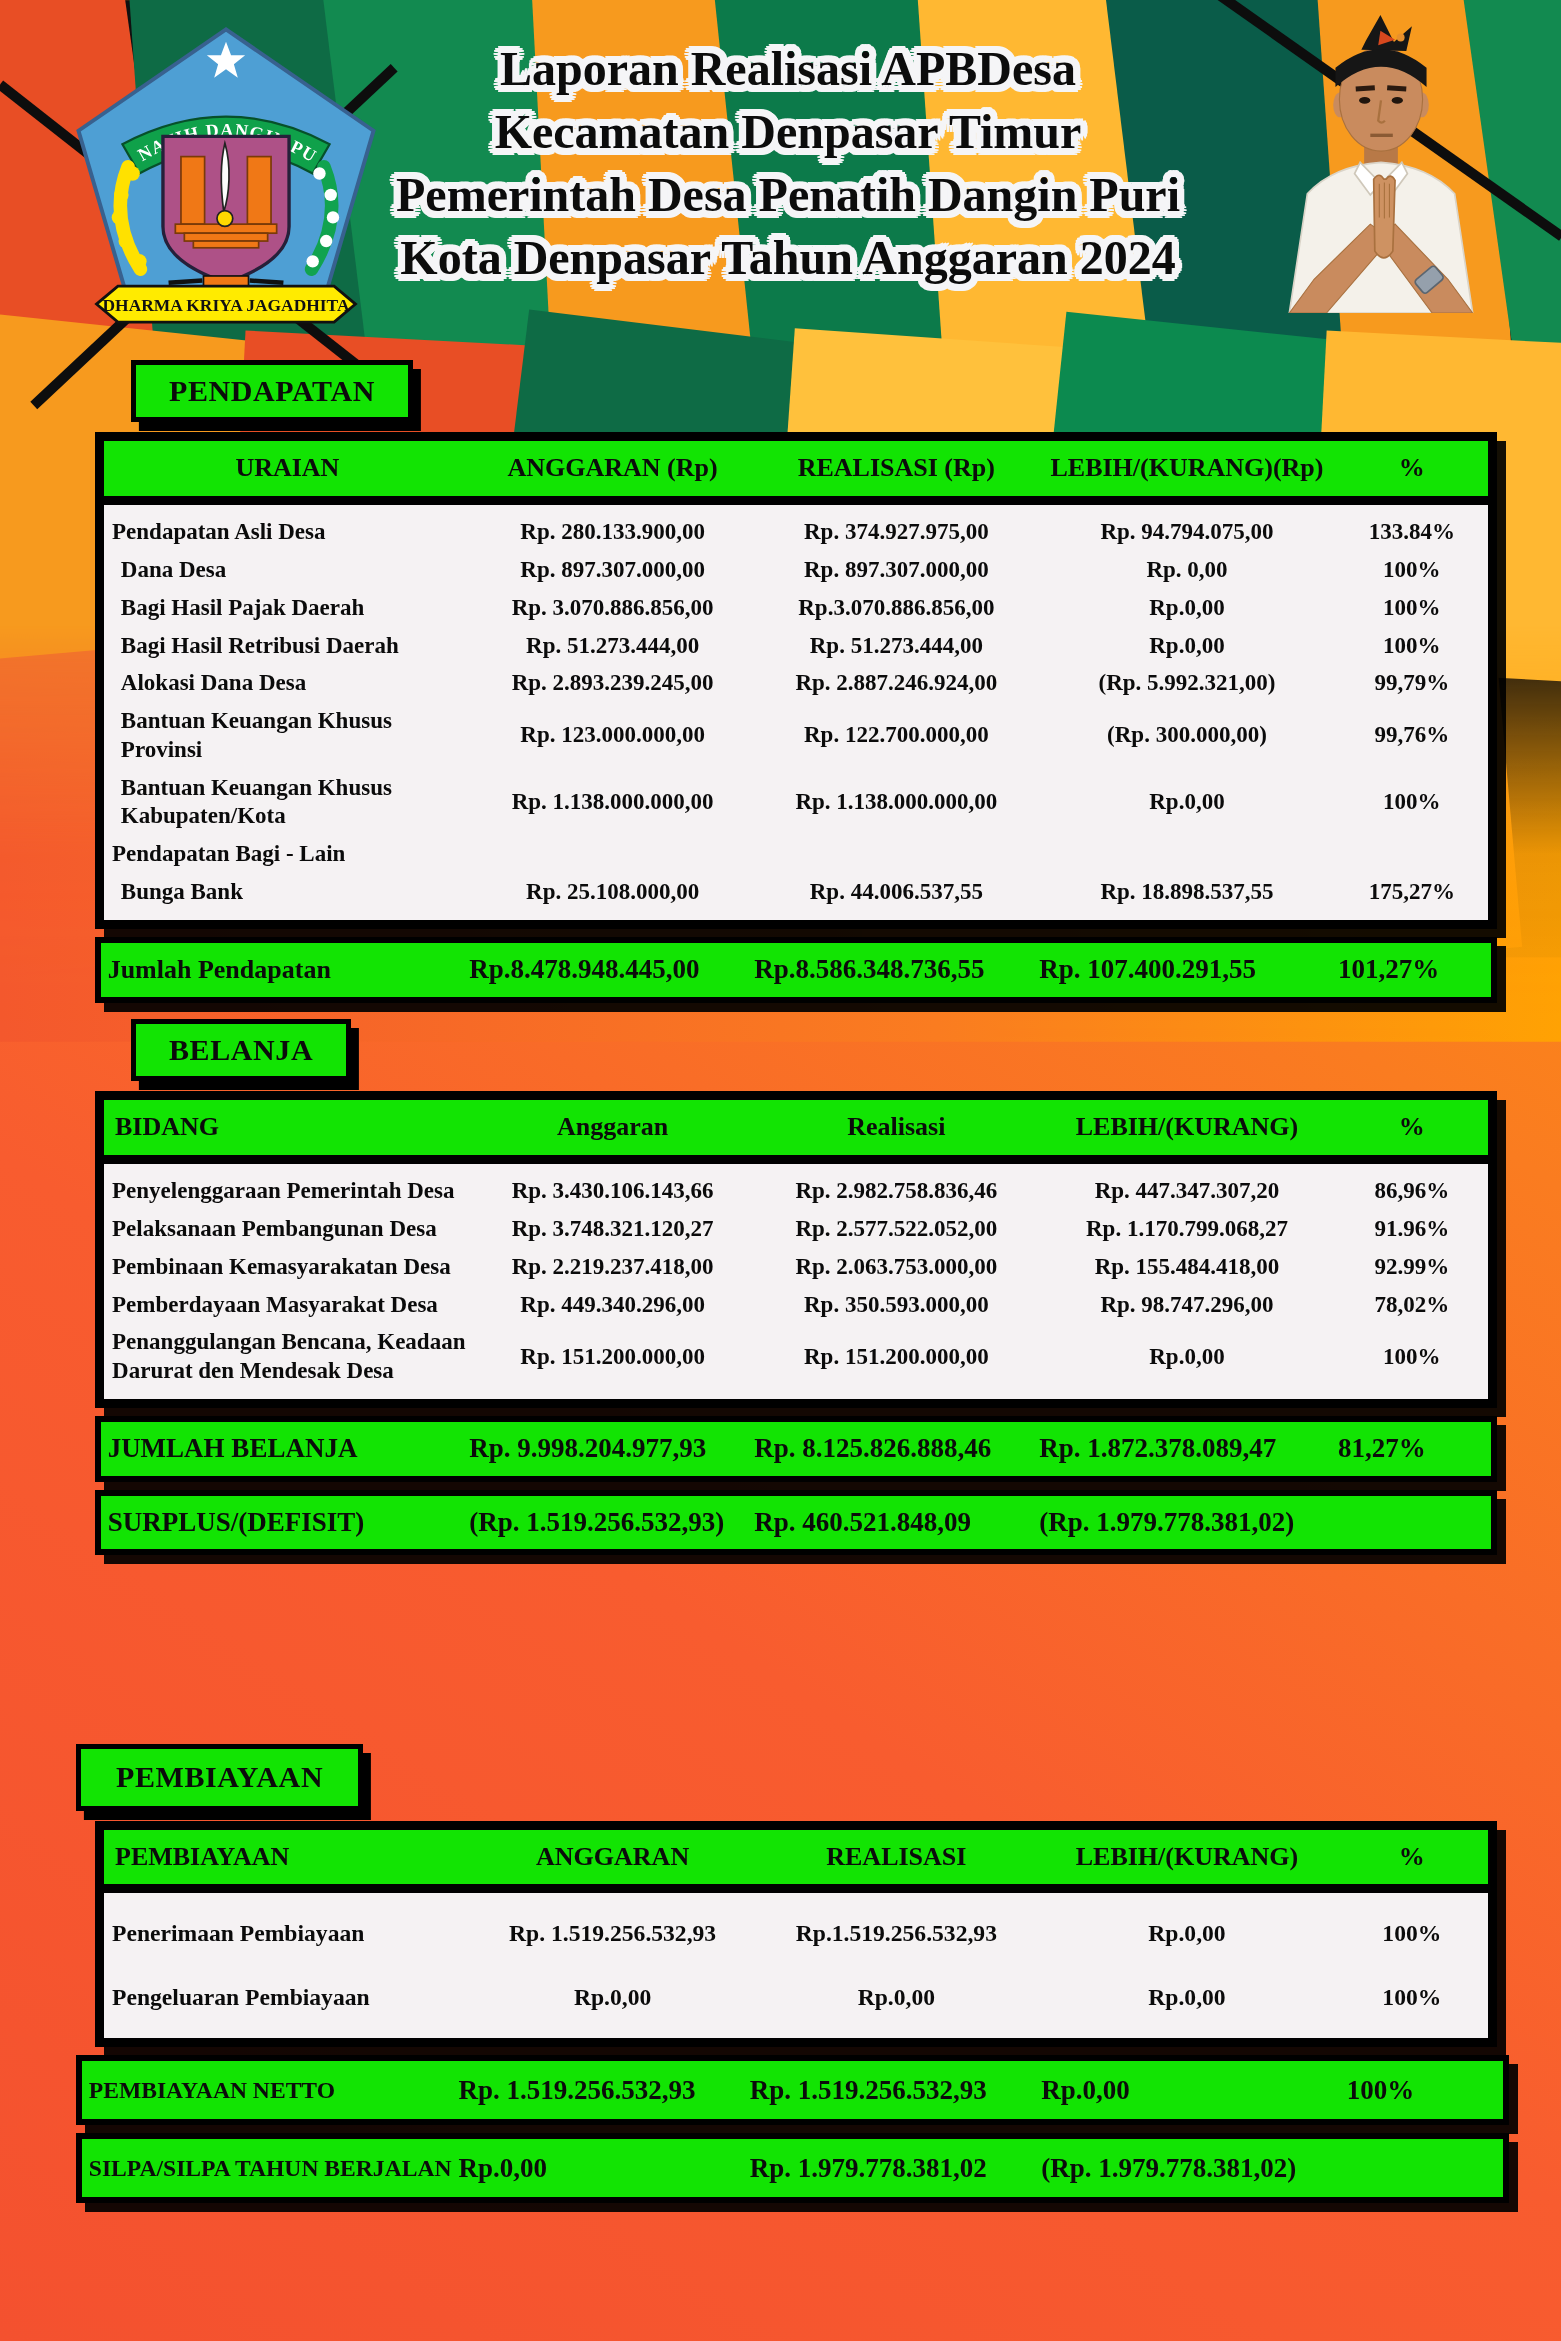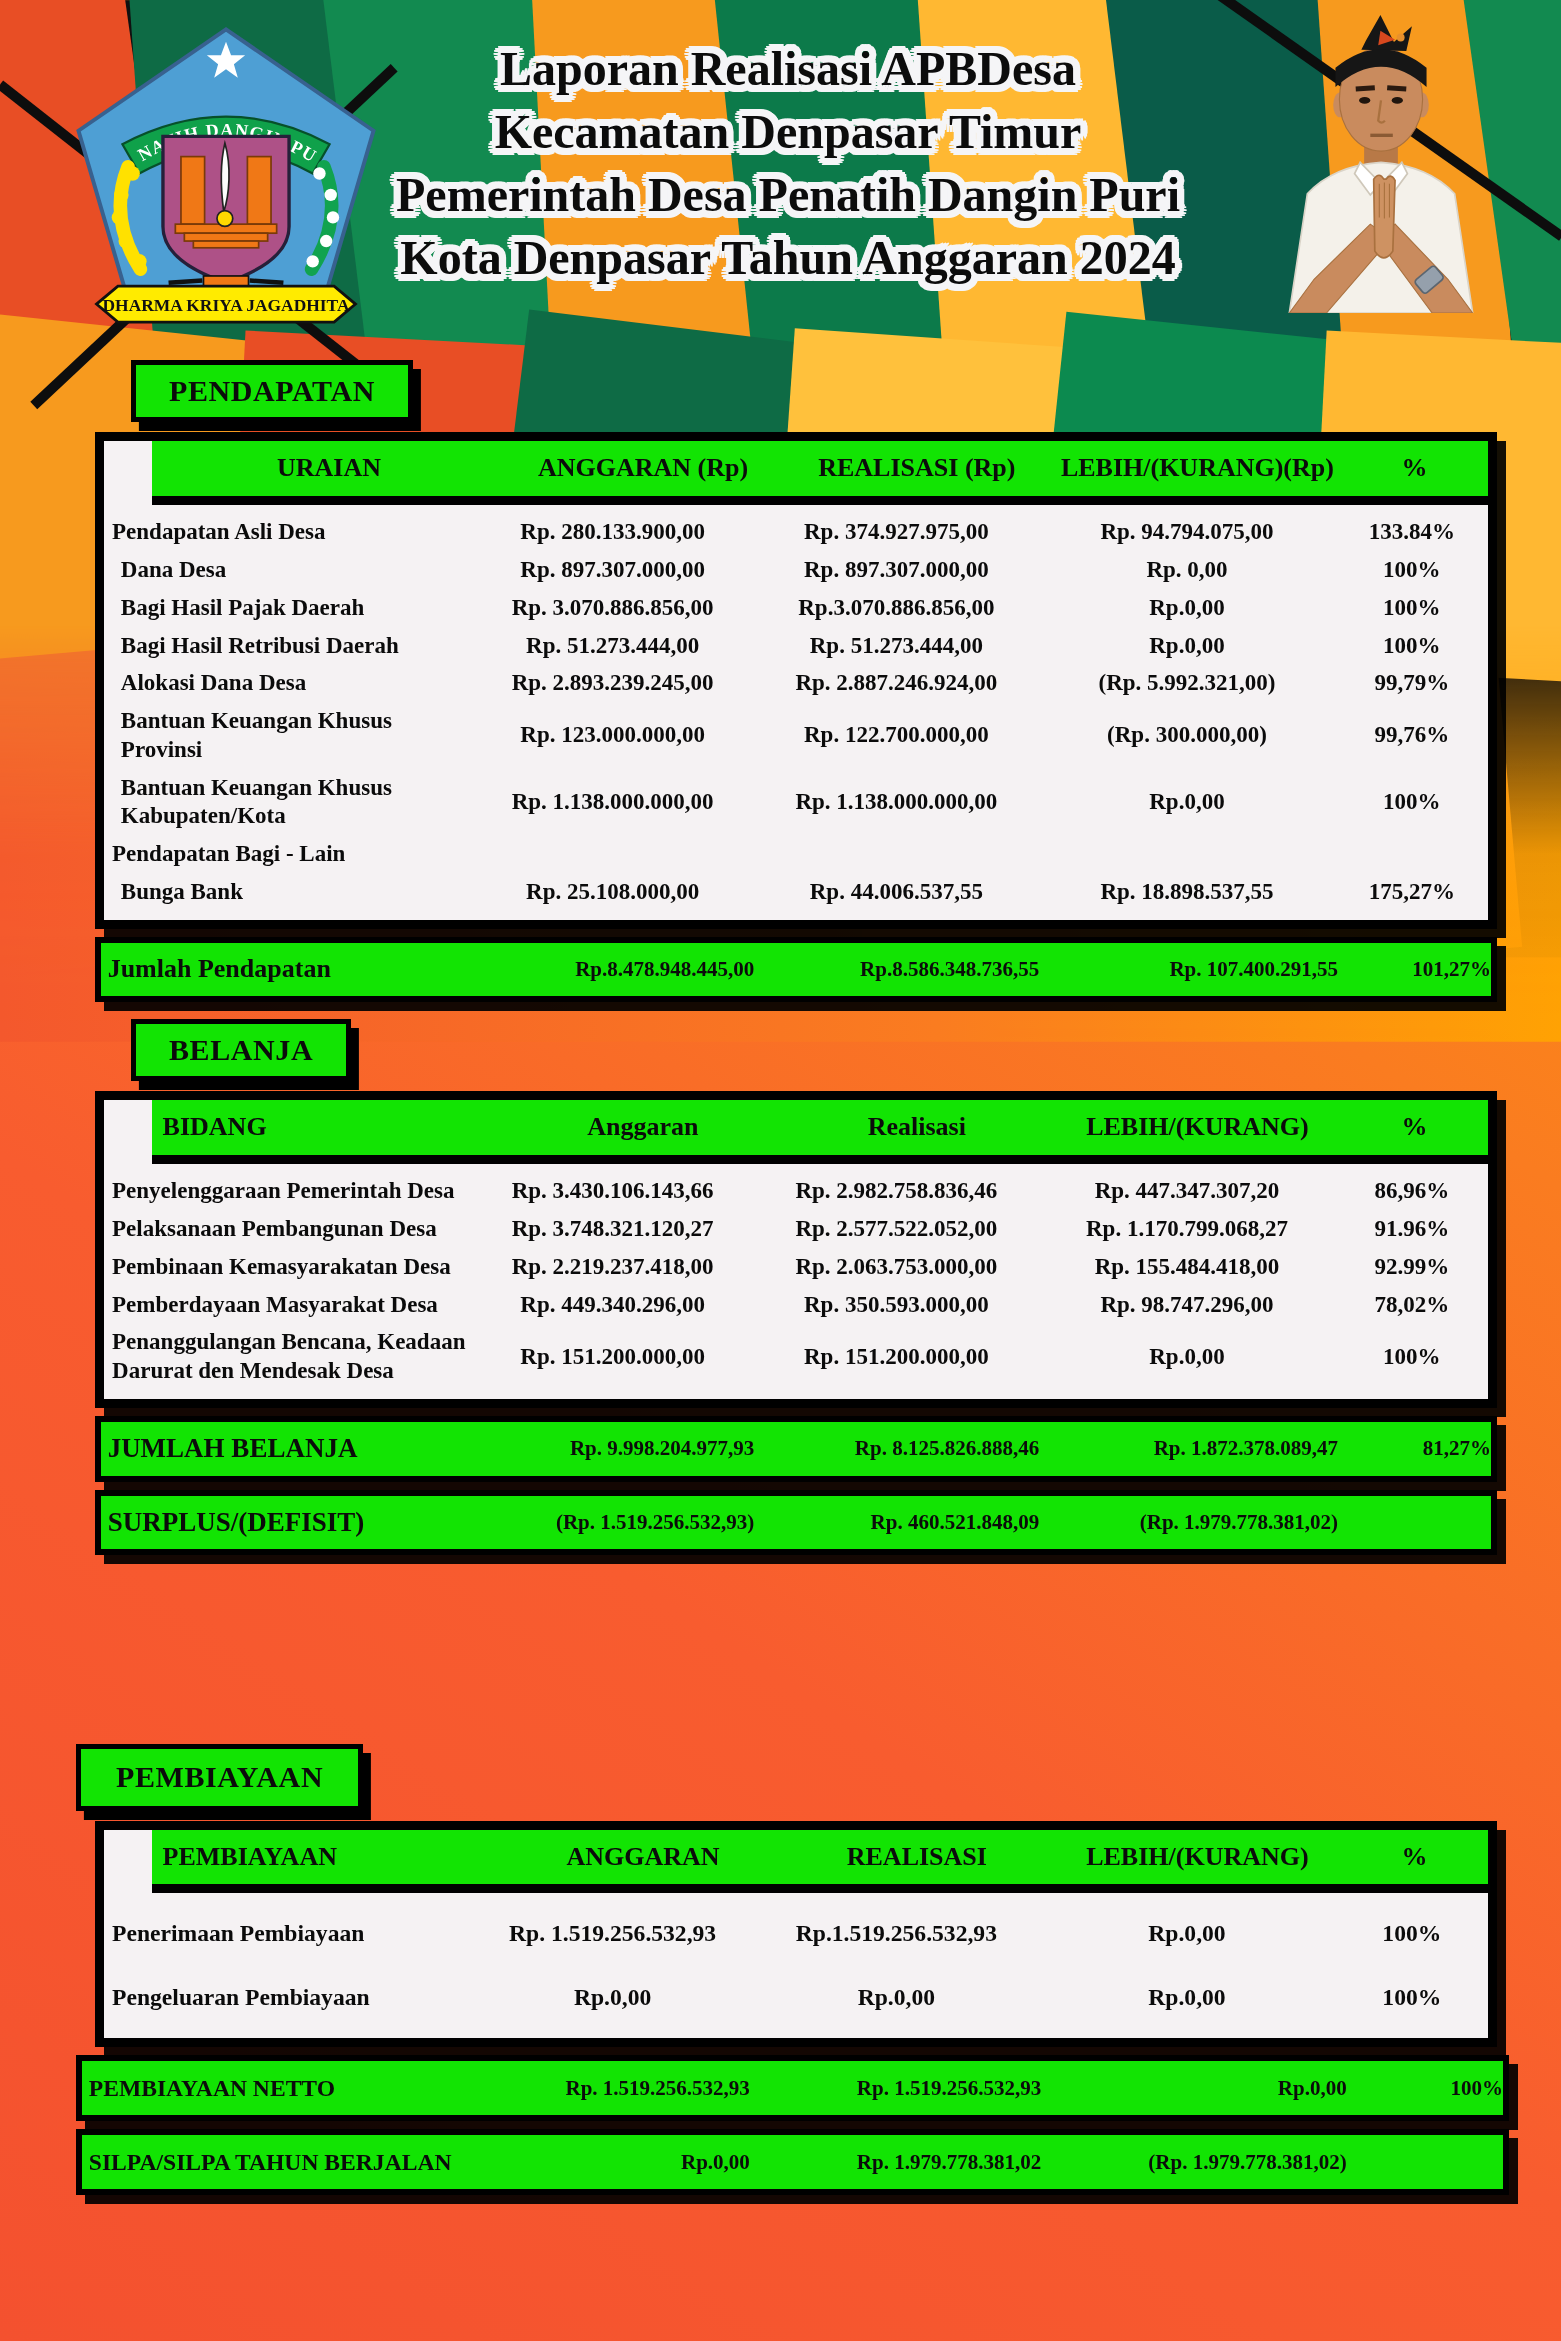--- a/index.html
+++ b/index.html
@@ -20,35 +20,35 @@
   .content{position:absolute;left:95px;top:360px;width:1402px;z-index:4;}
   .sec{position:absolute;left:0;width:100%;}
   #sec-pendapatan{top:0;}
   #sec-belanja{top:659px;}
   #sec-pembiayaan{top:1384px;}
   .badge{display:inline-block;background:#12e403;border:5.6px solid #000;box-shadow:7.9px 9px 0 #000;
          padding:9px 33px;font-size:30px;letter-spacing:0.6px;margin-left:36px;}
   .badge.shift{margin-left:-19px;padding:11.3px 35px;}
   .tbl{border:9px solid #000;box-shadow:9px 9px 0 rgba(0,0,0,.92);margin-top:10px;background:#f5f2f3;}
   .thead{display:grid;grid-template-columns:26.5% 20.5% 20.5% 21.5% 11%;align-items:center;
-         background:#12e403;border-bottom:9px solid #000;padding:12.4px 0;margin-left:48px;}
+         background:#12e403;border-bottom:9px solid #000;padding:12.4px 0;}
   .th{font-size:26px;text-align:center;}
   .th.th-left{text-align:left;padding-left:3%;}
   .tbody{background:#f5f2f3;padding:9px 0;}
   .trow{display:grid;grid-template-columns:26.5% 20.5% 20.5% 21.5% 11%;align-items:center;
         padding:4.5px 0;font-size:23px;line-height:1.25;}
   .trow .label{padding-left:2.2%;}
   .trow.sub .label{padding-left:4.6%;}
   .trow .val,.trow .pct{text-align:center;}
   .tbody.roomy .trow{padding:17px 0;font-size:23.6px;}
   .bar{display:grid;grid-template-columns:26.5% 20.5% 20.5% 21.5% 11%;align-items:center;
        background:#12e403;border:6.8px solid #000;box-shadow:9px 9px 0 rgba(0,0,0,.92);
        margin-top:7.9px;padding:11.3px 0;}
   .bar .label{font-size:26px;padding-left:1.8%;white-space:nowrap;}
-  .bar .val{font-size:21px;text-align:right;white-space:nowrap;}
+  .bar .val{font-size:27px;text-align:left;white-space:nowrap;}
   .bar.caps .label{font-size:27px;}
   .bar.wide{margin-left:-19px;width:calc(100% + 19px);padding:13.5px 0;}
   .bar.wide .label{font-size:23.6px;}
 </style>
 </head>
 <body>
 
 <div class="page">
 
   <svg class="bg-cubes" width="1562" height="1042" viewBox="0 0 2774 1850">

